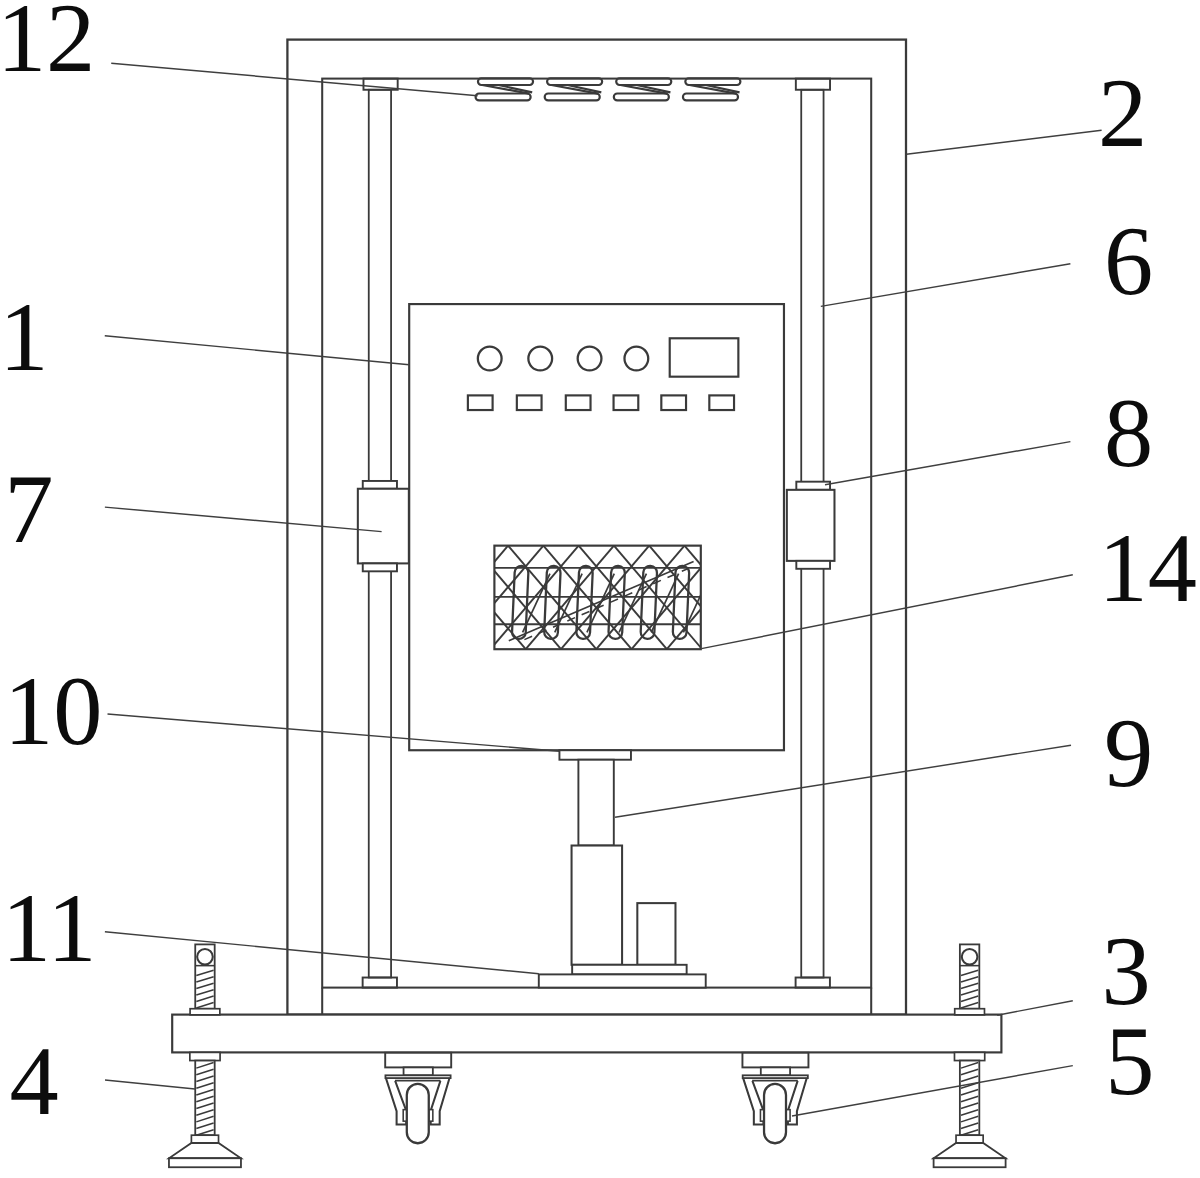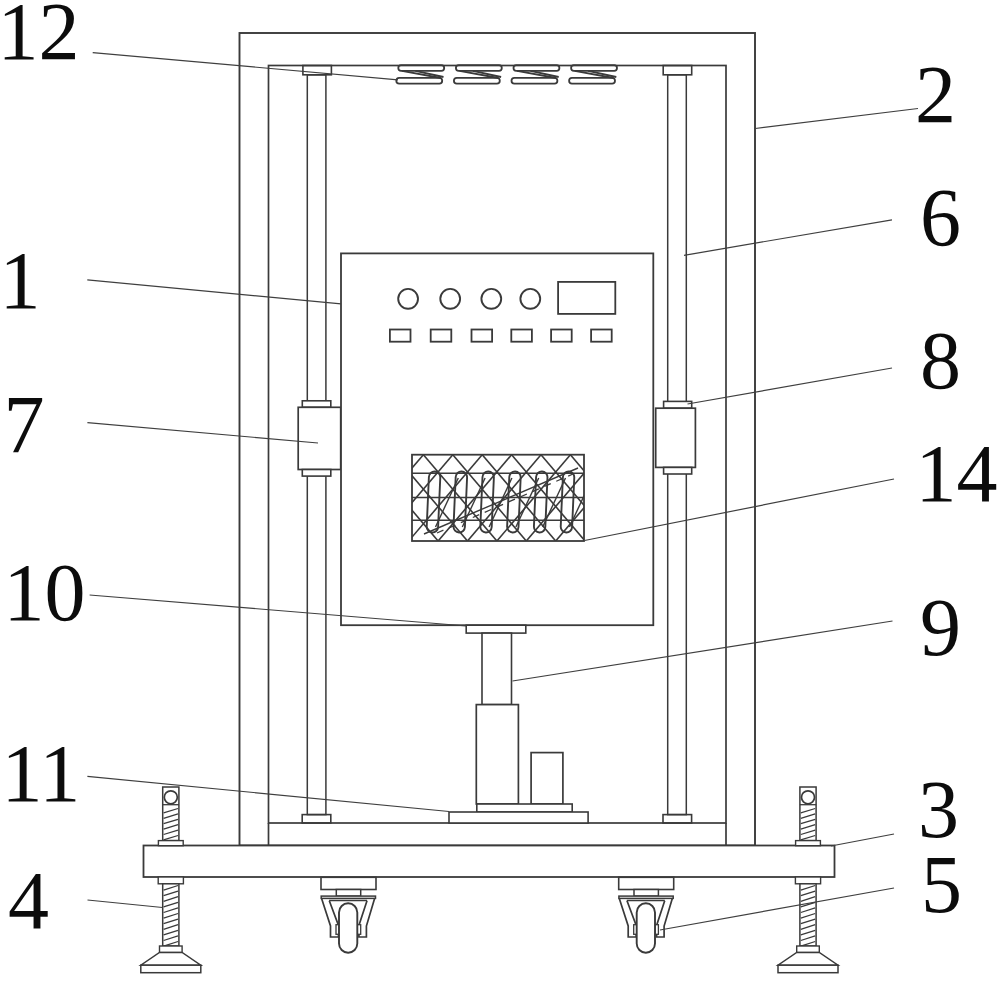--- a/index.html
+++ b/index.html
@@ -1,16 +1,16 @@
 <!DOCTYPE html>
 <html><head>
 <meta charset="utf-8">
 <style>
 html,body{margin:0;padding:0;background:#ffffff;}
-#wrap{width:1000px;height:982px;position:relative;overflow:hidden;}
+#wrap{width:1000px;height:982px;position:relative;overflow:hidden;border-radius:12px;}
 </style>
 </head>
 <body>
 
 <div id="wrap">
 <svg width="1000" height="982" viewBox="0 0 1000 982">
 
 <rect x="239.5" y="33.0" width="515.5" height="812.5" fill="#ffffff" stroke="#3a3a3a" stroke-width="1.9"></rect>
 
 <rect x="268.5" y="65.5" width="457.5" height="757.5" fill="#ffffff" stroke="#3a3a3a" stroke-width="1.7"></rect>

